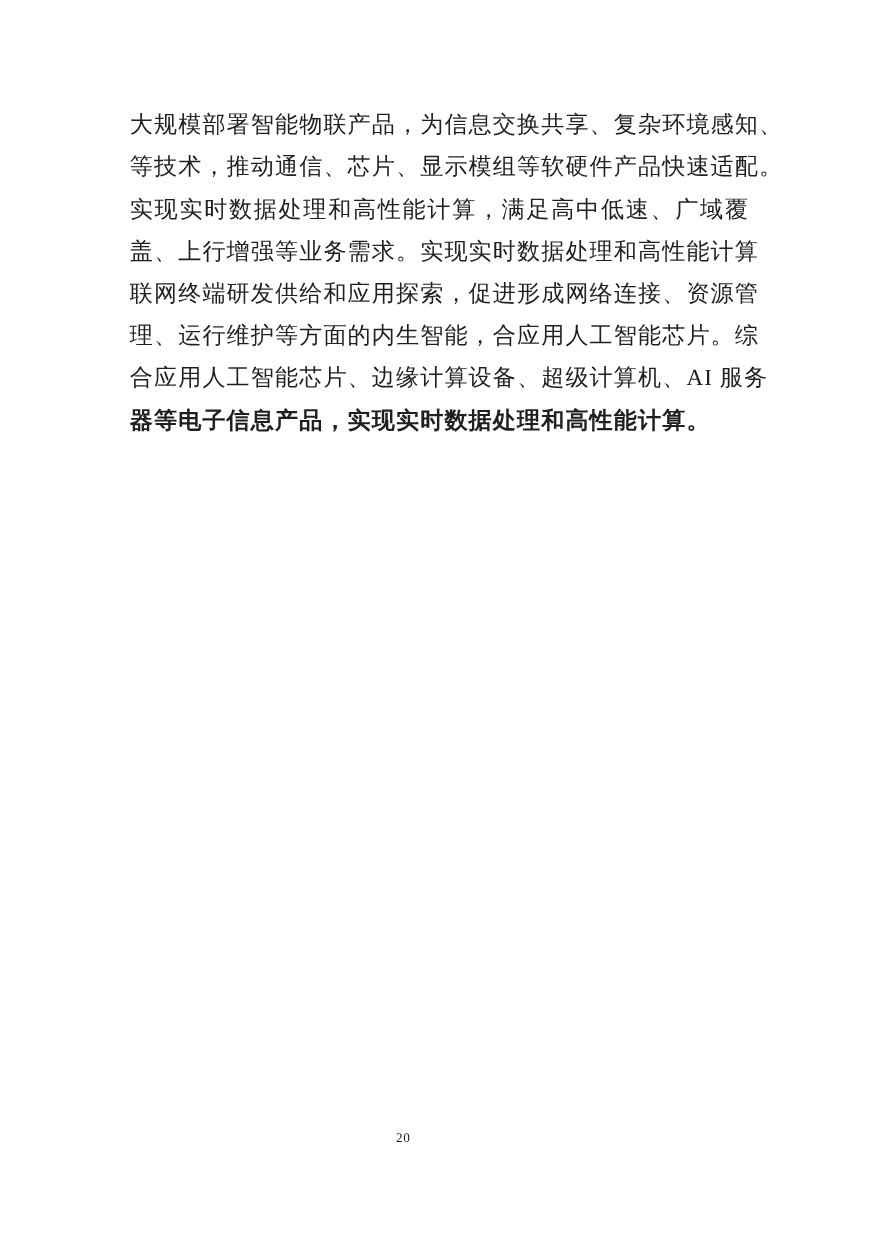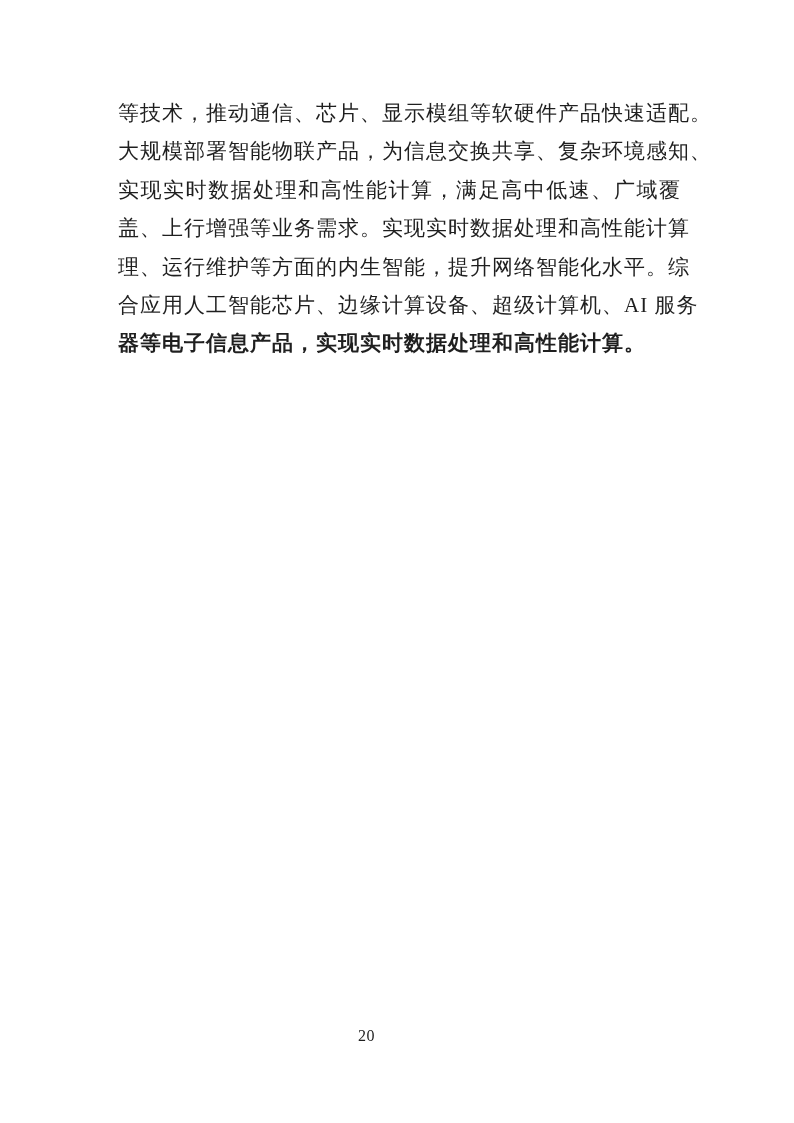--- a/index.html
+++ b/index.html
@@ -35,42 +35,43 @@
     text-align-last: left;
     white-space: normal;
     font-weight: bold;
   }
   .page-number {
     position: absolute;
     left: 0;
     top: 1027px;
     width: 733px;
     text-align: center;
-    font-size: 16px;
+    font-size: 12px;
     color: #1f1f1f;
     letter-spacing: 0.5px;
   }
 </style>
 </head>
 <body>
 
 <div class="page">
 
   <div class="body-text">
 
+      <div class="text-line">大规模部署智能物联产品，为信息交换共享、复杂环境感知、</div>
+
       <div class="text-line">等技术，推动通信、芯片、显示模组等软硬件产品快速适配。</div>
-
-      <div class="text-line">大规模部署智能物联产品，为信息交换共享、复杂环境感知、</div>
 
       <div class="text-line">实现实时数据处理和高性能计算，满足高中低速、广域覆</div>
 
       <div class="text-line">盖、上行增强等业务需求。实现实时数据处理和高性能计算</div>
 
+      <div class="text-line">联网终端研发供给和应用探索，促进形成网络连接、资源管</div>
 
-      <div class="text-line">理、运行维护等方面的内生智能，提升网络智能化水平。综</div>
+      <div class="text-line">理、运行维护等方面的内生智能，合应用人工智能芯片。综</div>
 
       <div class="text-line">合应用人工智能芯片、边缘计算设备、超级计算机、AI 服务</div>
 
       <div class="text-line">器等电子信息产品，实现实时数据处理和高性能计算。</div>
     </div>
 
   <div class="page-number">20</div>
 
 </div>
 

